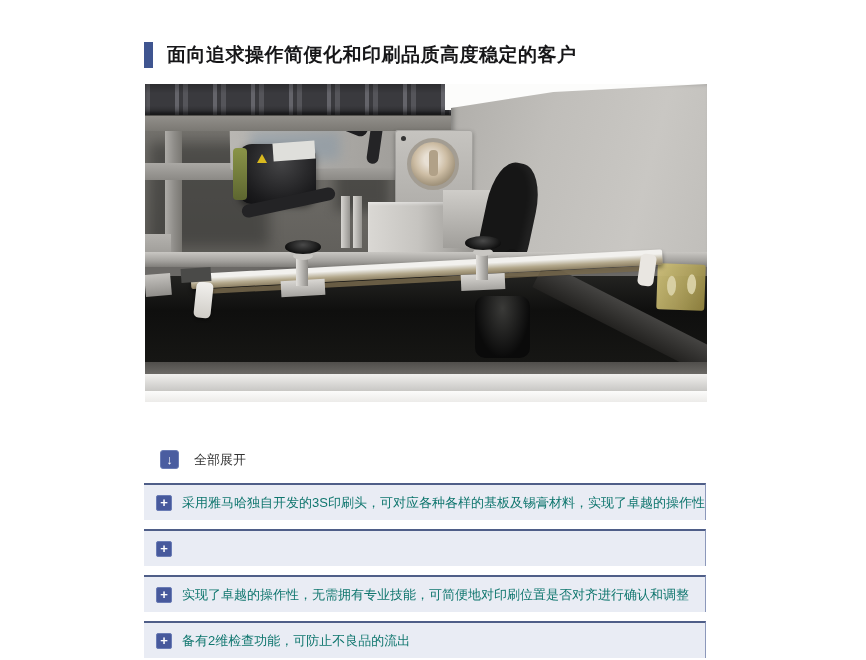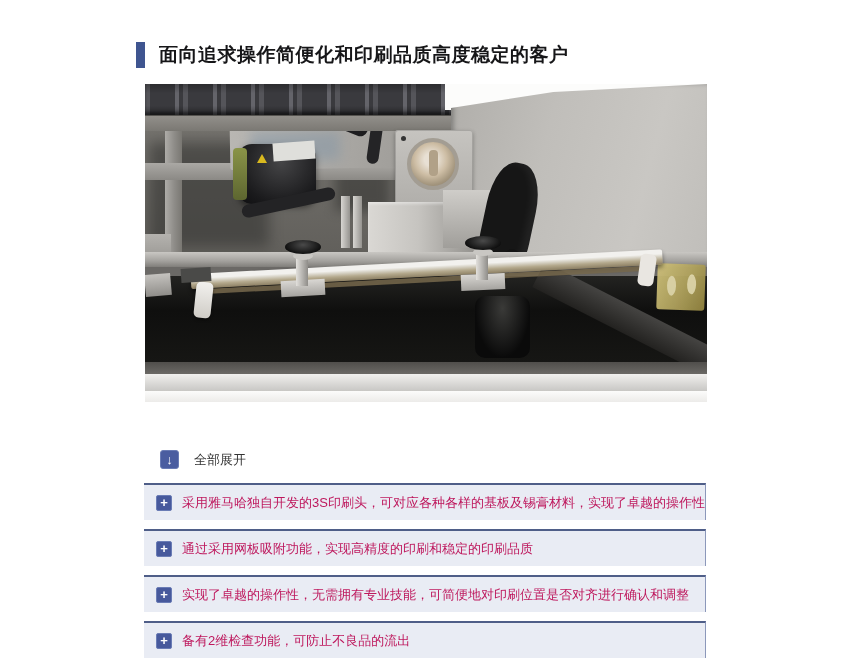--- a/index.html
+++ b/index.html
@@ -1,20 +1,20 @@
 <!DOCTYPE html>
 <html><head>
 <meta charset="utf-8">
 <style>
   * { margin:0; padding:0; box-sizing:border-box; }
   html,body { width:866px; height:660px; background:#ffffff; font-family:"Liberation Sans","DejaVu Sans",sans-serif; }
   #canvas { position:relative; width:866px; height:660px; background:#fff; overflow:hidden; }
 
   
-  .page-heading { position:absolute; left:136px; top:42px; display:flex; align-items:center; }
+  .page-heading { position:absolute; left:144px; top:42px; display:flex; align-items:center; }
   .heading-bar { width:9px; height:26px; background:#3f5590; margin-right:14px; }
   .heading-text { font-size:19px; font-weight:bold; color:#161618; letter-spacing:0.5px; }
 
   
   .photo { position:absolute; left:145px; top:84px; width:562px; height:318px; background:#8d8b87; overflow:hidden; }
   .photo div { position:absolute; }
   .p-bgmid   { left:0; top:47px; width:306px; height:160px; background:linear-gradient(#74726d,#5c5a56); }
   .p-shadowL { left:4px; top:58px; width:120px; height:105px; background:#353533; filter:blur(7px); opacity:.6; }
   .p-shadowC { left:190px; top:52px; width:55px; height:75px; background:#2b2b29; filter:blur(6px); opacity:.5; }
   .p-column  { left:20px; top:47px; width:17px; height:150px; background:linear-gradient(90deg,#aeaca8,#8e8c88 55%,#797772); }
@@ -79,21 +79,21 @@
 
   
   .sub-heading { position:absolute; left:140px; top:414px; font-size:14px; font-weight:bold; color:#0b0b0d; }
   .expand-row { position:absolute; left:160px; top:450px; display:flex; align-items:center; gap:9px; cursor:pointer; }
   .expand-icon { width:19px; height:19px; background:#4a5da0; border:1px solid #6a7cb5; border-radius:3px; color:#fff; font-size:13px; font-weight:bold; display:flex; align-items:center; justify-content:center; line-height:1; }
   .expand-label { font-size:13px; color:#333;margin-left:6px; }
 
   .panel { position:absolute; left:144px; width:562px; height:37px; background:#e9ecf4; border-top:2px solid #4f5e88; border-right:1px solid #8c98ba; display:flex; align-items:center; padding-left:12px; gap:10px; cursor:pointer; }
   .panel-1 { top:483px; } .panel-2 { top:529px; } .panel-3 { top:575px; } .panel-4 { top:621px; }
   .plus-icon { width:16px; height:16px; min-width:16px; background:#47599c; border:1px solid #6a7cb5; border-radius:2px; color:#fff; font-size:13px; font-weight:bold; display:flex; align-items:center; justify-content:center; line-height:1; padding-bottom:1px; }
-  .panel-label { font-size:13px; color:#be185d; white-space:nowrap; }
+  .panel-label { font-size:13px; color:#0f766e; white-space:nowrap; }
 </style>
 </head>
 <body>
 
 <div id="canvas">
 
   <div class="page-heading">
     <span class="heading-bar"></span>
     <span class="heading-text">面向追求操作简便化和印刷品质高度稳定的客户</span>
   </div>
@@ -167,21 +167,20 @@
     <span class="expand-label">全部展开</span>
   </div>
 
   <div class="panel panel-1">
     <span class="plus-icon">+</span>
     <span class="panel-label">采用雅马哈独自开发的3S印刷头，可对应各种各样的基板及锡膏材料，实现了卓越的操作性</span>
   </div>
 
   <div class="panel panel-2">
     <span class="plus-icon">+</span>
-    <span class="panel-label">通过采用网板吸附功能，实现高精度的印刷和稳定的印刷品质</span>
   </div>
 
   <div class="panel panel-3">
     <span class="plus-icon">+</span>
     <span class="panel-label">实现了卓越的操作性，无需拥有专业技能，可简便地对印刷位置是否对齐进行确认和调整</span>
   </div>
 
   <div class="panel panel-4">
     <span class="plus-icon">+</span>
     <span class="panel-label">备有2维检查功能，可防止不良品的流出</span>

